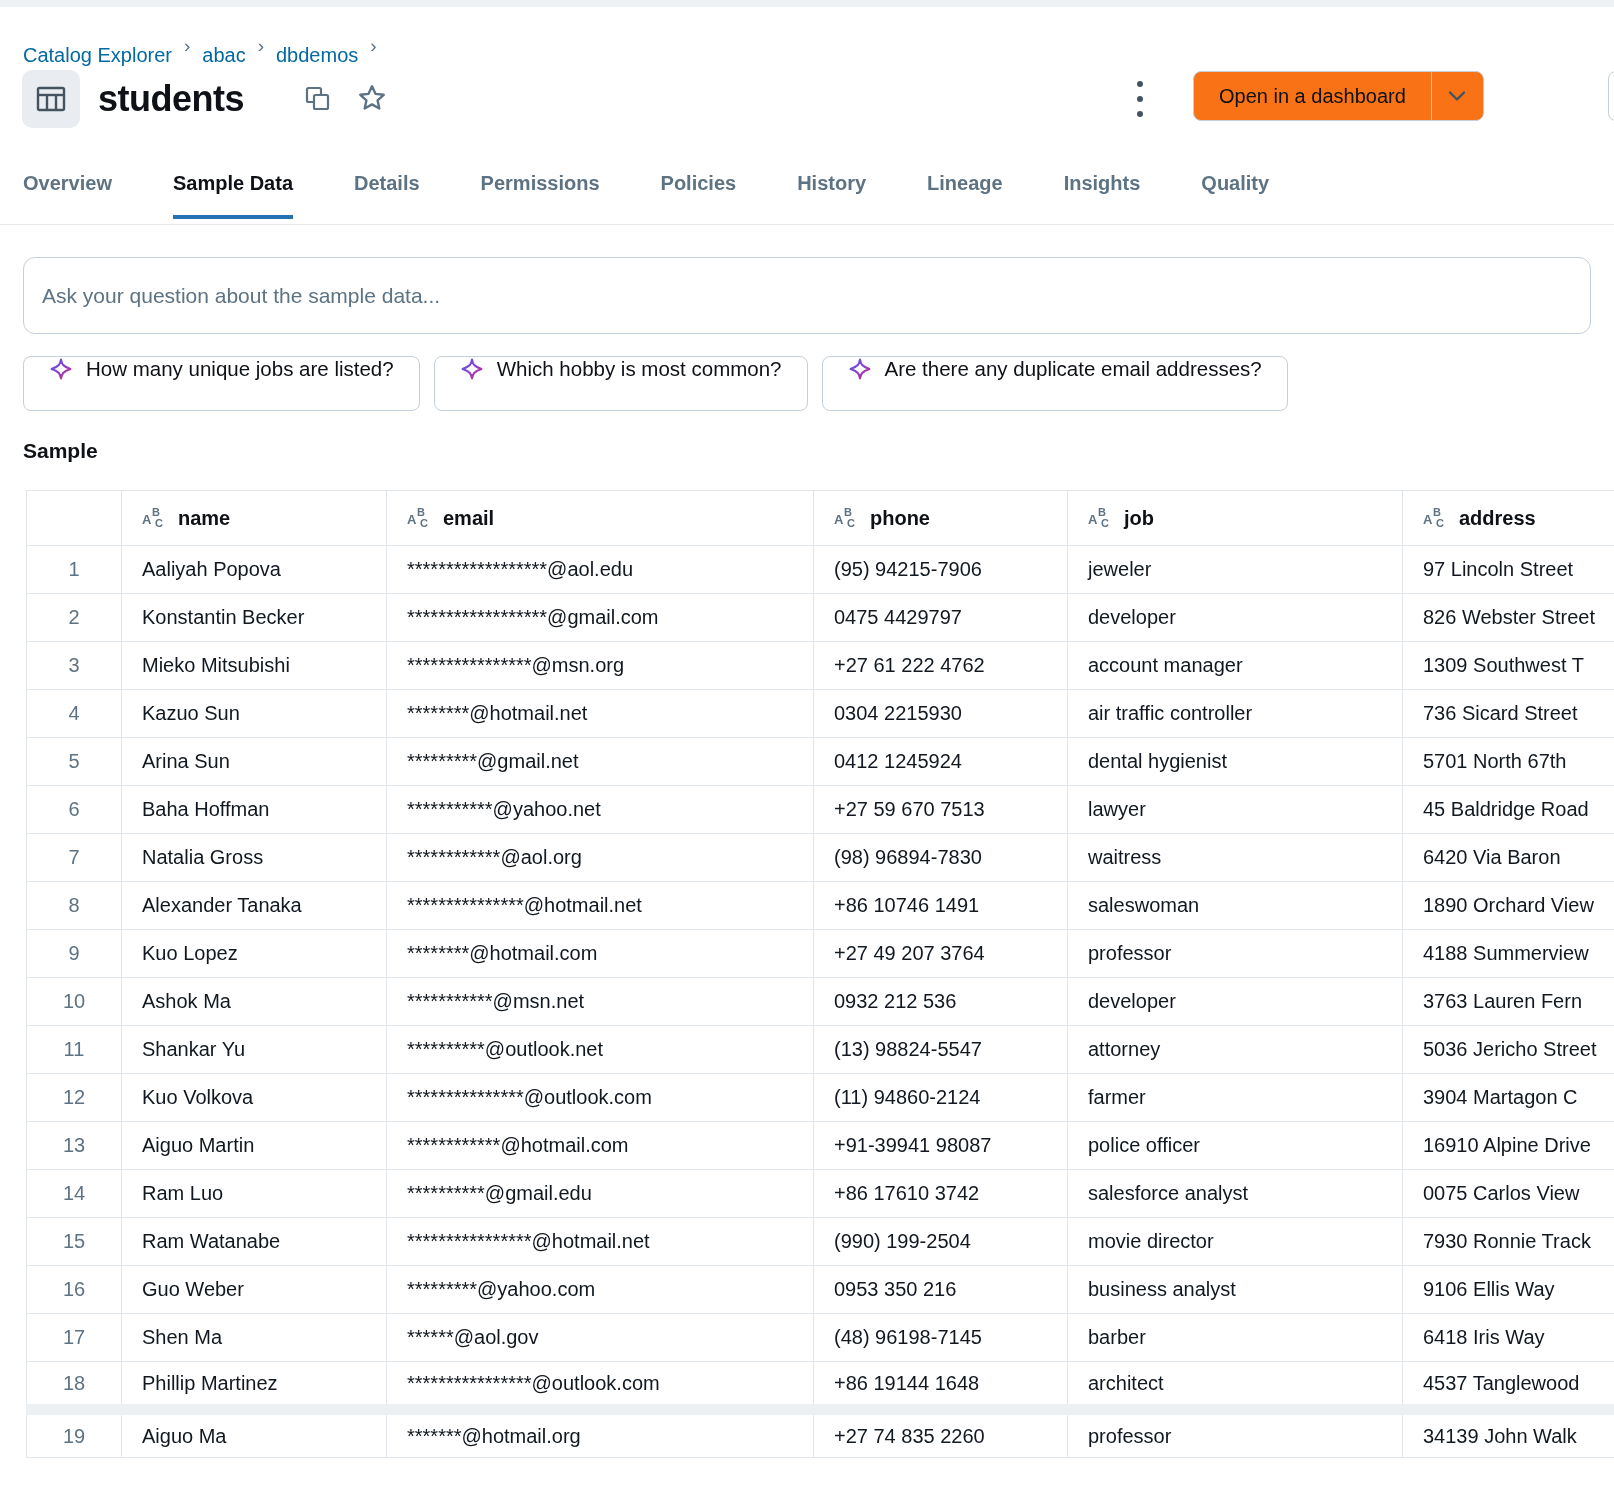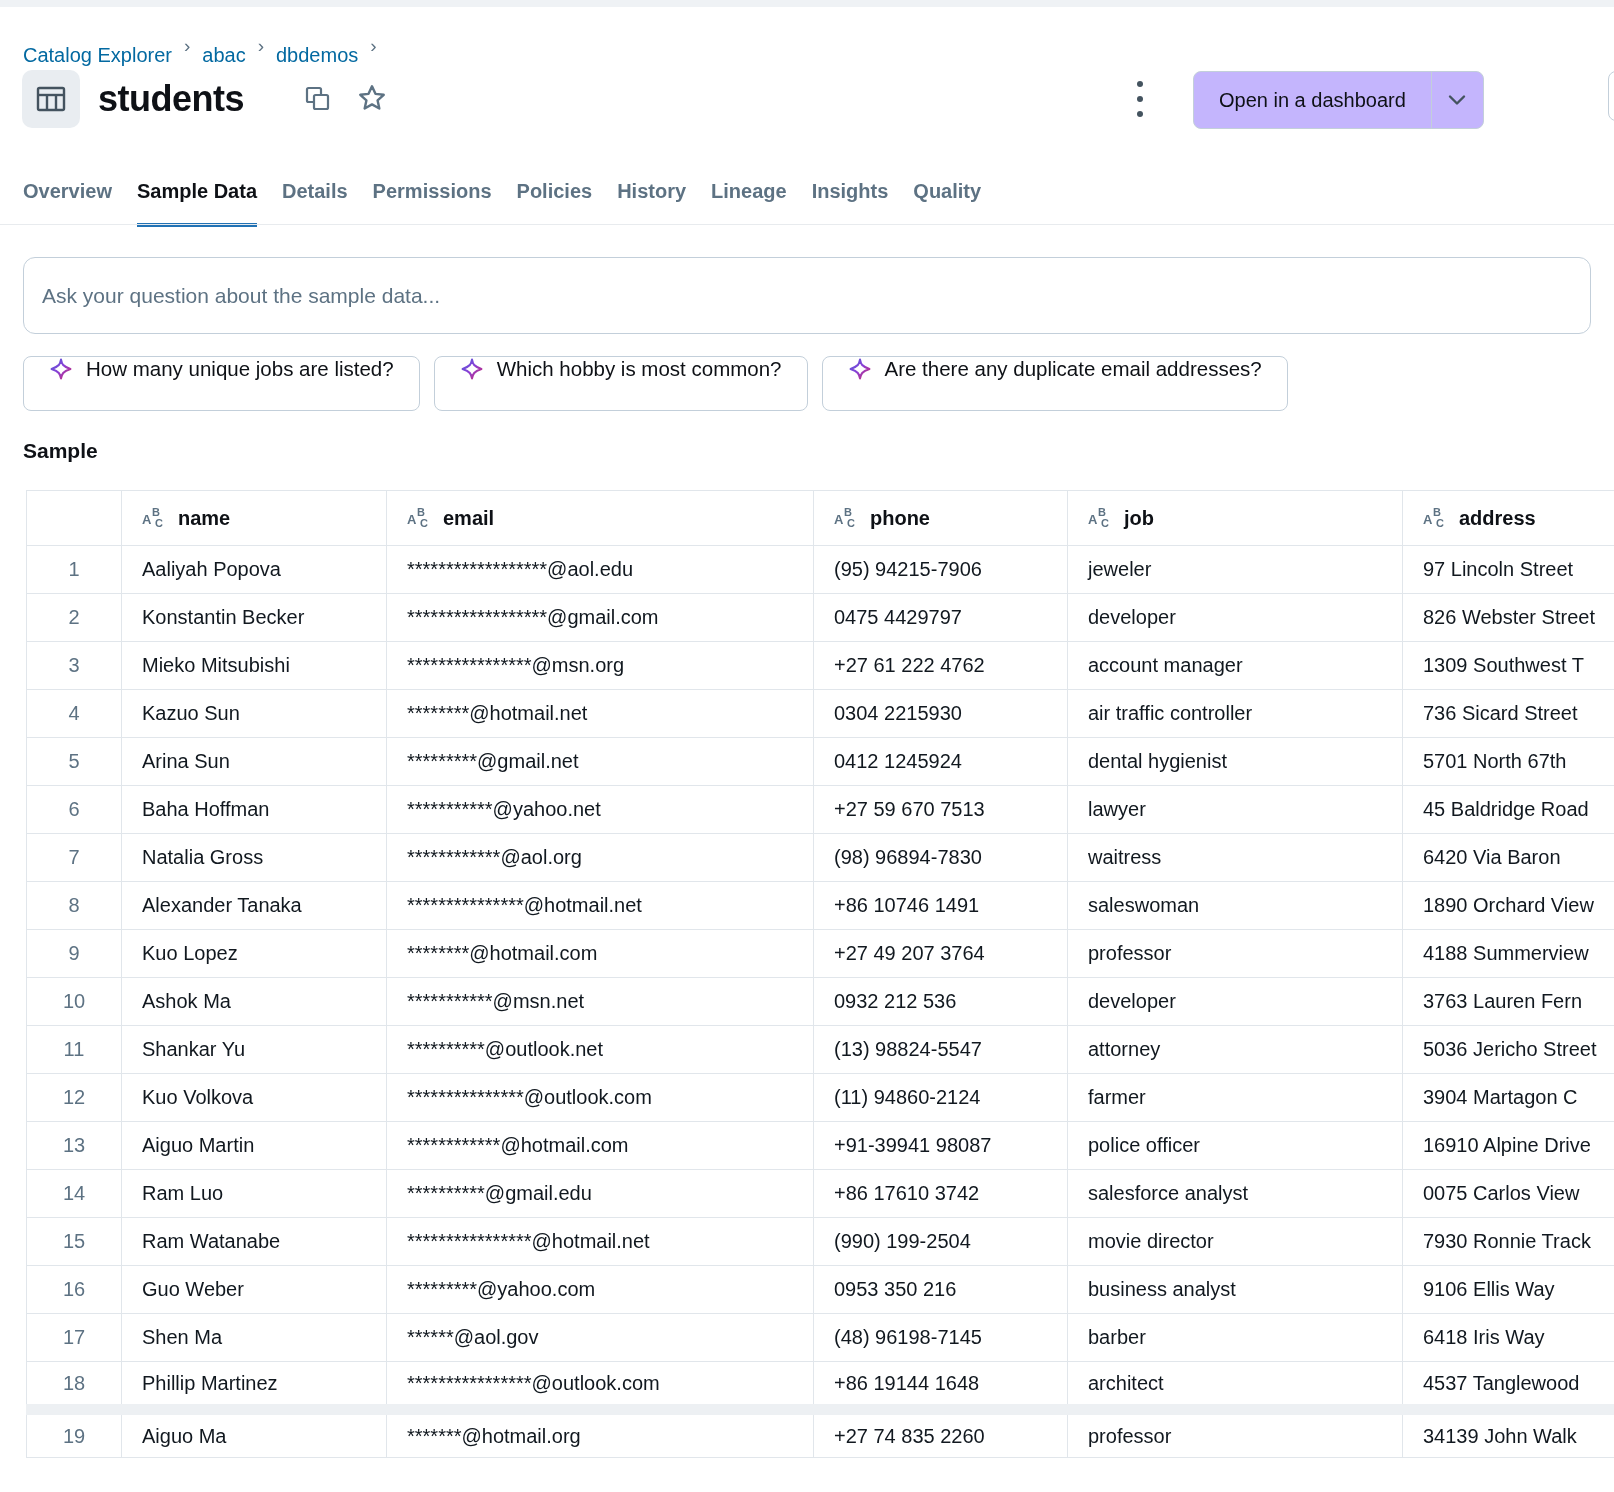--- a/index.html
+++ b/index.html
@@ -20,27 +20,27 @@
 
   
   .entity-icon-box { position:absolute; left:22px; top:70px; width:58px; height:58px; background:#E9EDF1; border-radius:10px; display:flex; align-items:center; justify-content:center; }
   .page-title { position:absolute; left:98px; top:78px; font-size:36px; font-weight:700; color:#0E1116; letter-spacing:-0.5px; }
   .title-action { position:absolute; background:none; border:none; cursor:pointer; }
   .copy-btn { left:303px; top:84px; }
   .star-btn { left:356px; top:82px; }
   .kebab { position:absolute; left:1131px; top:81px; width:18px; height:36px; display:flex; flex-direction:column; align-items:center; justify-content:space-between; background:none; border:none; cursor:pointer; }
   .kebab i { width:6px; height:6px; border-radius:50%; background:#44535F; }
 
-  .dash-btn { position:absolute; left:1193px; top:71px; height:58px; display:flex; background:#c4b5fd; border:1px solid #C3CFDA; border-radius:8px; overflow:hidden; }
+  .dash-btn { position:absolute; left:1193px; top:71px; height:50px; display:flex; background:#f97316; border:1px solid #C3CFDA; border-radius:8px; overflow:hidden; }
   .dash-btn .main { padding:0 25px; display:flex; align-items:center; font-size:20px; color:#0E1116; background:none; border:none; font-family:inherit; cursor:pointer; }
   .dash-btn .chev { width:52px; display:flex; align-items:center; justify-content:center; border:none; border-left:1px solid #C3CFDA; background:none; cursor:pointer; }
   .partial-btn { position:absolute; left:1608px; top:71px; width:44px; height:50px; background:#fff; border:1px solid #C3CFDA; border-radius:8px; }
 
   
-  .tabs { position:absolute; left:23px; top:180px; display:flex; gap:25px; font-size:20px; }
+  .tabs { position:absolute; left:23px; top:172px; display:flex; gap:61px; font-size:20px; }
   .tab { color:#5D7283; font-weight:600; padding-bottom:20px; cursor:pointer; border-bottom:4px solid transparent; }
   .tab.active { color:#0E1116; font-weight:700; border-bottom:4px solid #2272B4; }
   .tab-divider { position:absolute; left:0; top:224px; width:1614px; height:1px; background:#E8EBEE; }
 
   
   .ask-input { position:absolute; left:23px; top:257px; width:1568px; height:77px; border:1px solid #C3CFDA; border-radius:12px; font-size:21px; padding:0 18px; font-family:inherit; color:#0E1116; outline:none; }
   .ask-input::placeholder { color:#5D7283; opacity:1; }
 
   
   .chips { position:absolute; left:23px; top:356px; display:flex; gap:14px; }

